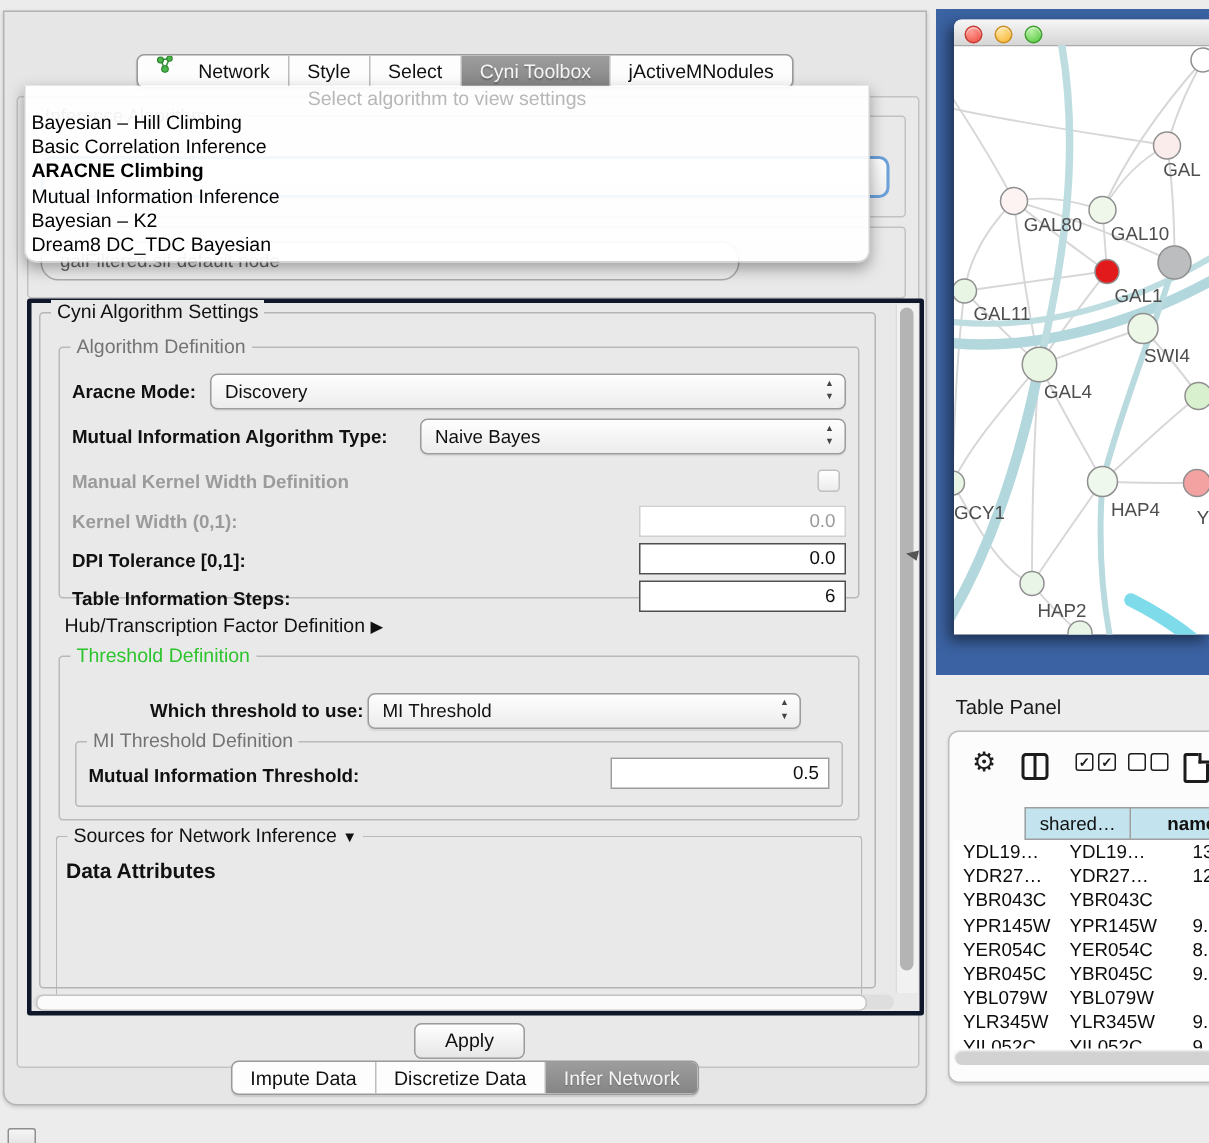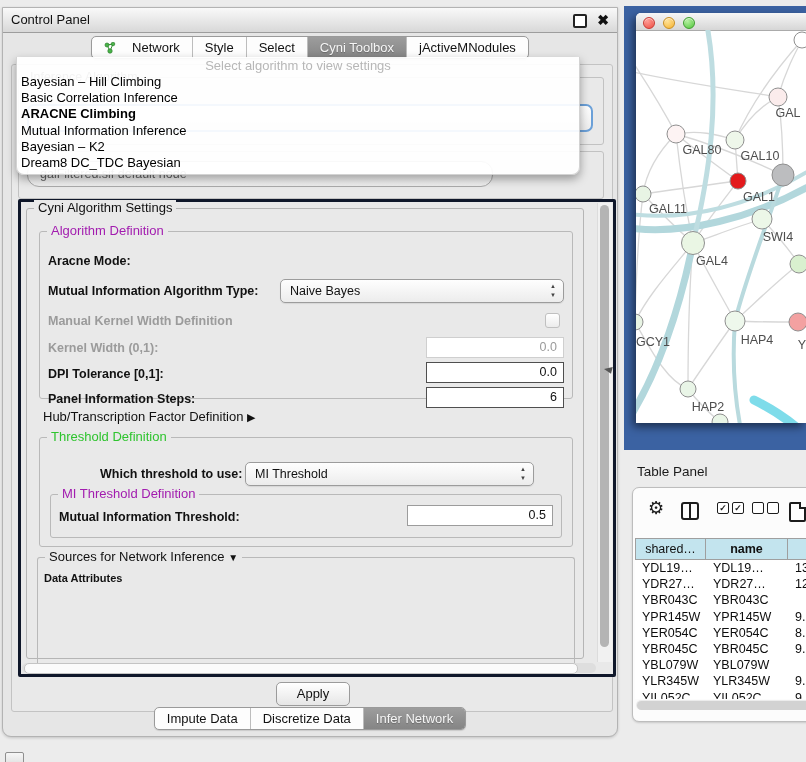--- a/index.html
+++ b/index.html
@@ -15,21 +15,21 @@
       background:linear-gradient(#f9f9f9,#d8d8d8);border-bottom:1px solid #9d9d9d}
   #cp-title{position:absolute;left:8px;top:0;line-height:24px;font-size:13px;color:#111}
   #cp-float{position:absolute;right:30px;top:6px;width:10px;height:10px;
       border:2px solid #222;border-radius:2px;background:#fff}
   #cp-close{position:absolute;right:8px;top:1px;font-size:14px;font-weight:bold;color:#111;line-height:22px}
 
   .segbar{position:absolute;left:0;right:0;display:flex;justify-content:center}
   .seg{display:flex;border:1px solid #9a9a9a;border-radius:5px;overflow:hidden;
        background:#fdfdfd;box-shadow:0 1px 1px rgba(0,0,0,.12)}
   .seg .tab{padding:0 12px;line-height:21px;font-size:13px;color:#111;
-       border-left:1px solid #bdbdbd;display:flex;align-items:center;gap:16px;white-space:nowrap}
+       border-left:1px solid #bdbdbd;display:flex;align-items:flex-start;gap:16px;white-space:nowrap}
   .seg .tab:first-child{border-left:none}
   .seg .tab.sel{background:linear-gradient(#9d9d9d,#858585);color:#f6f6f6;text-shadow:0 1px 1px rgba(0,0,0,.25)}
   #toptabs{top:28px}
   #btabs{top:699px}
 
   #mp{position:absolute;left:8px;top:56px;width:600px;height:646px;
       background:#e9e9e9;border:1px solid #c3c3c3;border-radius:3px}
 
   
   .ghostbox{position:absolute;border:1px solid #c2c2c2;border-radius:3px}
@@ -53,21 +53,21 @@
   #spane{position:absolute;left:6px;top:134px;width:592px;height:472px;
       border:3px solid #0f172a;background:#e9e9e9;border-radius:2px}
   #vsb{position:absolute;right:1px;top:1px;width:14px;height:459px;background:#f1f1f1;border-left:1px solid #dcdcdc}
   #vsb .thumb{position:absolute;left:2px;top:2px;width:9px;height:442px;background:#b4b4b4;border-radius:5px}
   #hsb{position:absolute;left:1px;bottom:1px;width:574px;height:10px;background:#dedede;border-radius:5px}
   #hsb .thumb{position:absolute;left:2px;top:0px;width:552px;height:9px;background:#fbfbfb;
       border:1px solid #c4c4c4;border-radius:5px}
 
   .fieldset{position:absolute;border:1px solid #b9b9b9;border-radius:3px}
   .legend{position:absolute;top:-9px;left:7px;background:#e9e9e9;padding:0 4px;font-size:13px;color:#111;white-space:nowrap}
-  .legend.blue{color:#a21caf}
+  .legend.blue{color:#737373}
   .legend.green{color:#2ec42e}
   .lbl{position:absolute;font-size:12.5px;font-weight:bold;color:#111;white-space:nowrap}
   .lbl.dis{color:#9b9b9b}
   .combo{position:absolute;height:22px;background:linear-gradient(#fefefe,#ececec);
       border:1px solid #9c9c9c;border-radius:5px;font-size:12.5px;color:#111;
       line-height:22px;padding-left:9px;box-shadow:0 1px 1px rgba(0,0,0,.08)}
   .combo .arr{position:absolute;right:7px;top:2px;font-size:6px;color:#444;line-height:9px;text-align:center}
   .tfield{position:absolute;height:19px;background:#fff;font-size:12.5px;color:#111;
       line-height:19px;text-align:right;padding-right:6px;border:1.5px solid #4f4f4f}
   .tfield.dis{border:1px solid #cfcfcf;color:#9b9b9b}
@@ -124,25 +124,20 @@
   #grip{position:absolute;left:5px;top:752px;width:17px;height:14px;border:1px solid #8f8f8f;
       background:linear-gradient(#f6f6f6,#dcdcdc);border-radius:2px}
   #cursor{position:absolute;left:604px;top:366px;width:0;height:0;
       border-top:4px solid transparent;border-bottom:3px solid transparent;border-right:8px solid #555;
       transform:rotate(14deg)}
 </style>
 </head>
 <body>
 
 <div id="cp">
-  <div id="cp-titlebar">
-    <span id="cp-title">Control Panel</span>
-    <span id="cp-float"></span>
-    <span id="cp-close">✖</span>
-  </div>
 
   <div id="toptabs" class="segbar">
       <div class="seg">
         <div class="tab">
           <svg width="12" height="12" viewBox="0 0 12 12">
             <line x1="3" y1="3" x2="9" y2="2" stroke="#2e8f2e"></line>
             <line x1="3" y1="3" x2="6" y2="9" stroke="#2e8f2e"></line>
             <line x1="9" y1="2" x2="6" y2="9" stroke="#2e8f2e"></line>
             <circle cx="3" cy="3" r="2" fill="#49b649" stroke="#2e7d2e" stroke-width=".7"></circle>
             <circle cx="9" cy="2" r="1.8" fill="#49b649" stroke="#2e7d2e" stroke-width=".7"></circle>
@@ -175,32 +170,36 @@
       <div class="ghostcombo2" style="left:8px;top:9px;width:452px;height:24px">galFiltered.sif default node</div>
     </div>
 
     <div id="spane">
       <div class="fieldset" style="left:5px;top:6px;width:556px;height:449px;border-color:#b5b5b5">
         <span class="legend">Cyni Algorithm Settings</span>
 
         <div class="fieldset" style="left:12px;top:22px;width:532px;height:166px">
           <span class="legend blue">Algorithm Definition</span>
           <span class="lbl" style="left:8px;top:22px">Aracne Mode:</span>
+          <div class="combo" style="left:100px;top:17px;right:8px">
+            <span>Discovery</span>
+            <span class="arr">▲<br>▼</span>
+          </div>
           <span class="lbl" style="left:8px;top:52px">Mutual Information Algorithm Type:</span>
           <div class="combo" style="left:240px;top:47px;right:8px">
             <span>Naive Bayes</span>
             <span class="arr">▲<br>▼</span>
           </div>
           <span class="lbl dis" style="left:8px;top:82px">Manual Kernel Width Definition</span>
           <span class="chk" style="right:12px;top:81px"></span>
           <span class="lbl dis" style="left:8px;top:109px">Kernel Width (0,1):</span>
           <div class="tfield dis" style="right:8px;top:105px;width:130px">0.0</div>
           <span class="lbl" style="left:8px;top:135px">DPI Tolerance [0,1]:</span>
           <div class="tfield" style="right:8px;top:130px;width:130px">0.0</div>
-          <span class="lbl" style="left:8px;top:160px">Panel Information Steps:</span>
+          <span class="lbl" style="left:8px;top:160px">Table Information Steps:</span>
           <div class="tfield" style="right:8px;top:155px;width:130px">6</div>
         </div>
 
         <span class="expander" style="left:16px;top:200px">
           <span>Hub/Transcription Factor Definition</span>
           <span class="tri"> ▶</span>
         </span>
 
         <div class="fieldset" style="left:12px;top:228px;width:532px;height:108px">
           <span class="legend green">Threshold Definition</span>
@@ -211,21 +210,21 @@
           </div>
           <div class="fieldset" style="left:10px;top:56px;width:510px;height:42px">
             <span class="legend blue">MI Threshold Definition</span>
             <span class="lbl" style="left:8px;top:15px">Mutual Information Threshold:</span>
             <div class="tfield" style="right:8px;top:10px;width:138px;border-width:1px;border-color:#9c9c9c">0.5</div>
           </div>
         </div>
 
         <div class="fieldset" style="left:10px;top:348px;width:536px;height:110px;border-bottom:none;border-radius:3px 3px 0 0">
           <span class="legend"><span>Sources for Network Inference</span> <span class="tri" style="font-size:10px">▼</span></span>
-          <span class="lbl" style="left:6px;top:14px;font-size:11px">Data Attributes</span>
+          <span class="lbl" style="left:6px;top:14px;font-size:14px">Data Attributes</span>
         </div>
       </div>
 
       <div id="vsb">
           <span class="thumb"></span>
         </div>
       <div id="hsb">
           <span class="thumb"></span>
         </div>
     </div>
@@ -343,21 +342,21 @@
   <span class="ticon boxpair" id="ic-unchecked">
       <span class="bx"></span>
       <span class="bx"></span>
     </span>
   <span class="ticon" id="ic-doc">
       <i></i>
     </span>
 
   <div id="ttable">
     <div id="thead">
-        <div class="hcell" style="width: 71px;">shared…</div>
+        <div class="hcell" style="width: 71px; margin-left: 48px;">shared…</div>
         <div class="hcell" style="width: 82px; font-weight: bold;">name</div>
         <div class="hcell" style="width: 60px;">A</div>
       </div>
     <div id="tbody">
         <div class="trow">
           <div class="tcell" style="width: 71px;">YDL19…</div>
           <div class="tcell" style="width: 82px;">YDL19…</div>
           <div class="tcell" style="width: 60px;">13</div>
         </div>
         <div class="trow">

